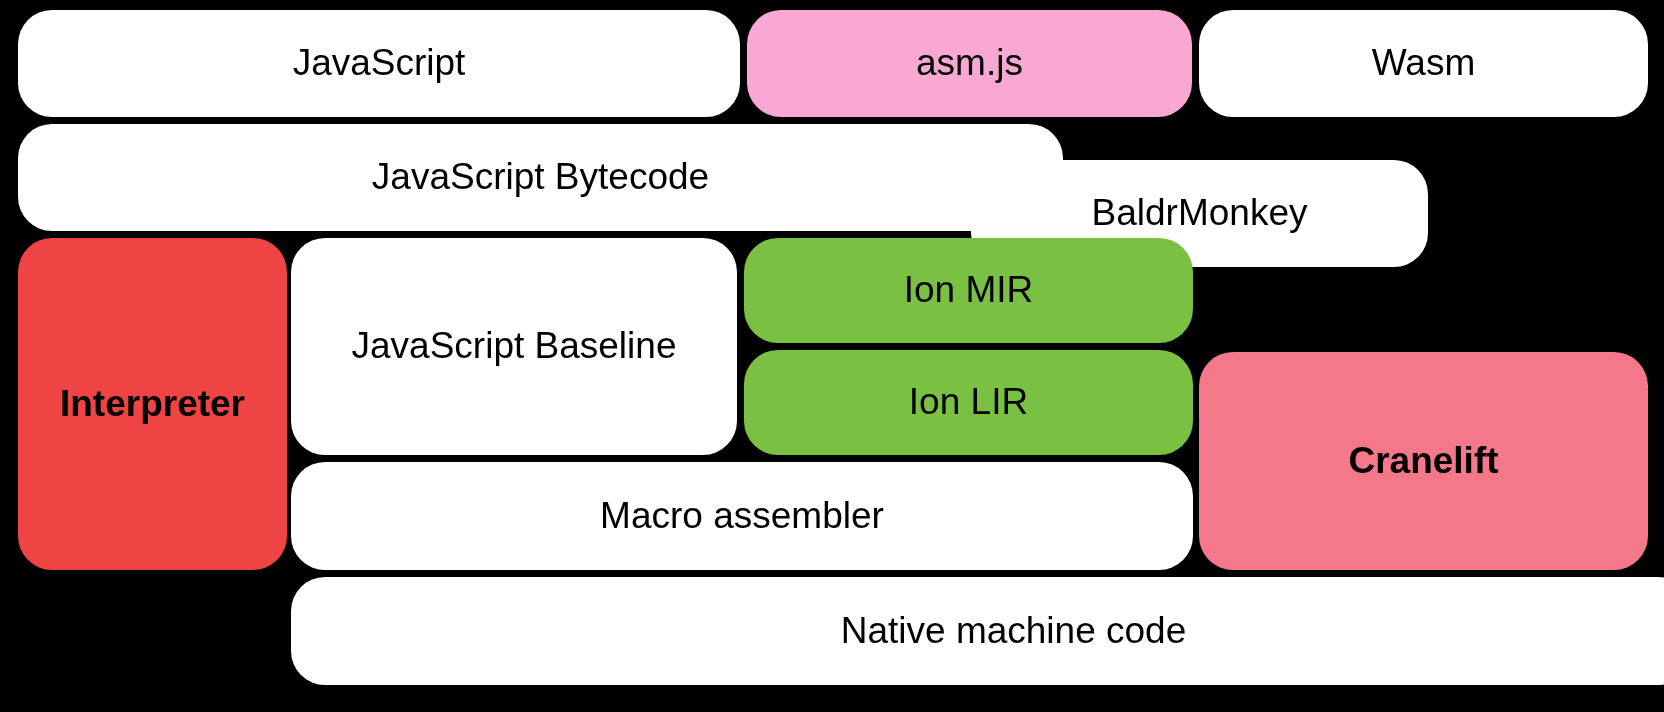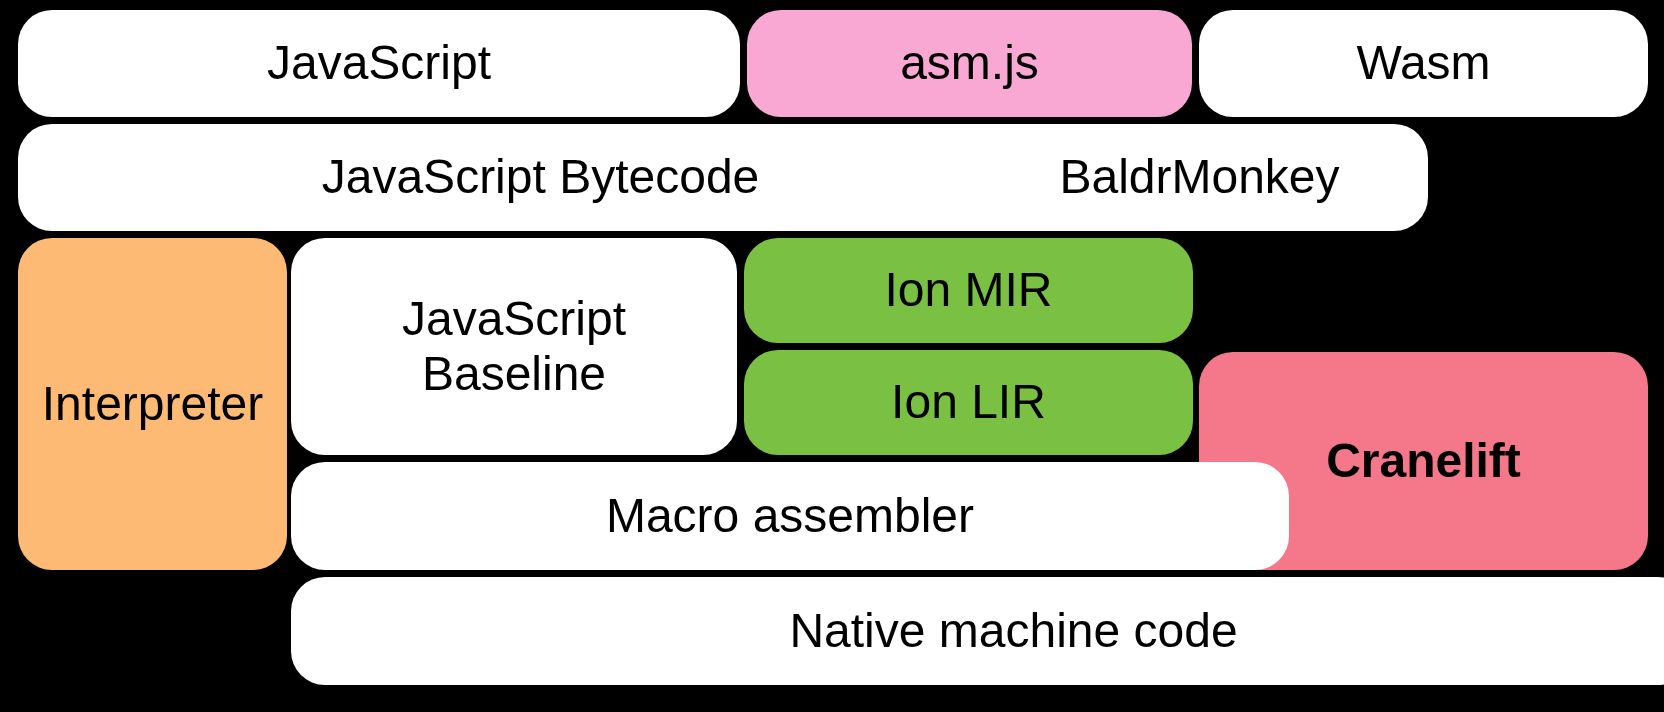--- a/index.html
+++ b/index.html
@@ -16,36 +16,36 @@
     overflow: hidden;
   }
   .box {
     position: absolute;
     border-radius: 34px;
     display: flex;
     align-items: center;
     justify-content: center;
     text-align: center;
     color: #000000;
-    font-size: 48px;
+    font-size: 37px;
     line-height: 1.14;
     background: #ffffff;
   }
   
   .b-javascript  { left: 18px;   top: 10px;  width: 722px;  height: 107px; }
   .b-asmjs       { left: 747px;  top: 10px;  width: 445px;  height: 107px; }
   .b-wasm        { left: 1199px; top: 10px;  width: 449px;  height: 107px; }
   .b-bytecode    { left: 18px;   top: 124px; width: 1045px;  height: 107px; }
   .b-baldrmonkey { left: 971px;  top: 124px; width: 457px;  height: 107px; }
   .b-interpreter { left: 18px;   top: 238px; width: 269px;  height: 332px; }
   .b-baseline    { left: 291px;  top: 238px; width: 446px;  height: 217px; padding: 0 60px; box-sizing: border-box; }
   .b-ionmir      { left: 744px;  top: 238px; width: 449px;  height: 105px; }
   .b-ionlir      { left: 744px;  top: 350px; width: 449px;  height: 105px; }
   .b-cranelift   { left: 1199px; top: 352px; width: 449px;  height: 218px; }
-  .b-macro       { left: 291px;  top: 462px; width: 998px;  height: 108px; text-align: center; }
+  .b-macro       { left: 291px;  top: 462px; width: 902px;  height: 108px; text-align: center; }
   .b-native      { left: 291px;  top: 577px; width: 1357px; height: 108px; }
 </style>
 </head>
 <body>
 
 <div class="canvas">
 
   <div class="box b-javascript" style="background-color: rgb(255, 255, 255);">
     <span>JavaScript</span>
   </div>
@@ -55,25 +55,25 @@
   </div>
 
   <div class="box b-wasm" style="background-color: rgb(255, 255, 255);">
     <span>Wasm</span>
   </div>
 
   <div class="box b-bytecode" style="background-color: rgb(255, 255, 255);">
     <span>JavaScript Bytecode</span>
   </div>
 
-  <div class="box b-baldrmonkey" style="background-color: rgb(255, 255, 255);">
+  <div class="box b-baldrmonkey" style="background-color: rgb(255, 255, 255); margin-top: 36px;">
     <span>BaldrMonkey</span>
   </div>
 
-  <div class="box b-interpreter" style="background-color: #fdba74;">
+  <div class="box b-interpreter" style="background-color: #ef4444; font-weight: bold;">
     <span>Interpreter</span>
   </div>
 
   <div class="box b-baseline" style="background-color: rgb(255, 255, 255);">
     <span>JavaScript Baseline</span>
   </div>
 
   <div class="box b-ionmir" style="background-color: rgb(122, 193, 67);">
     <span>Ion MIR</span>
   </div>

